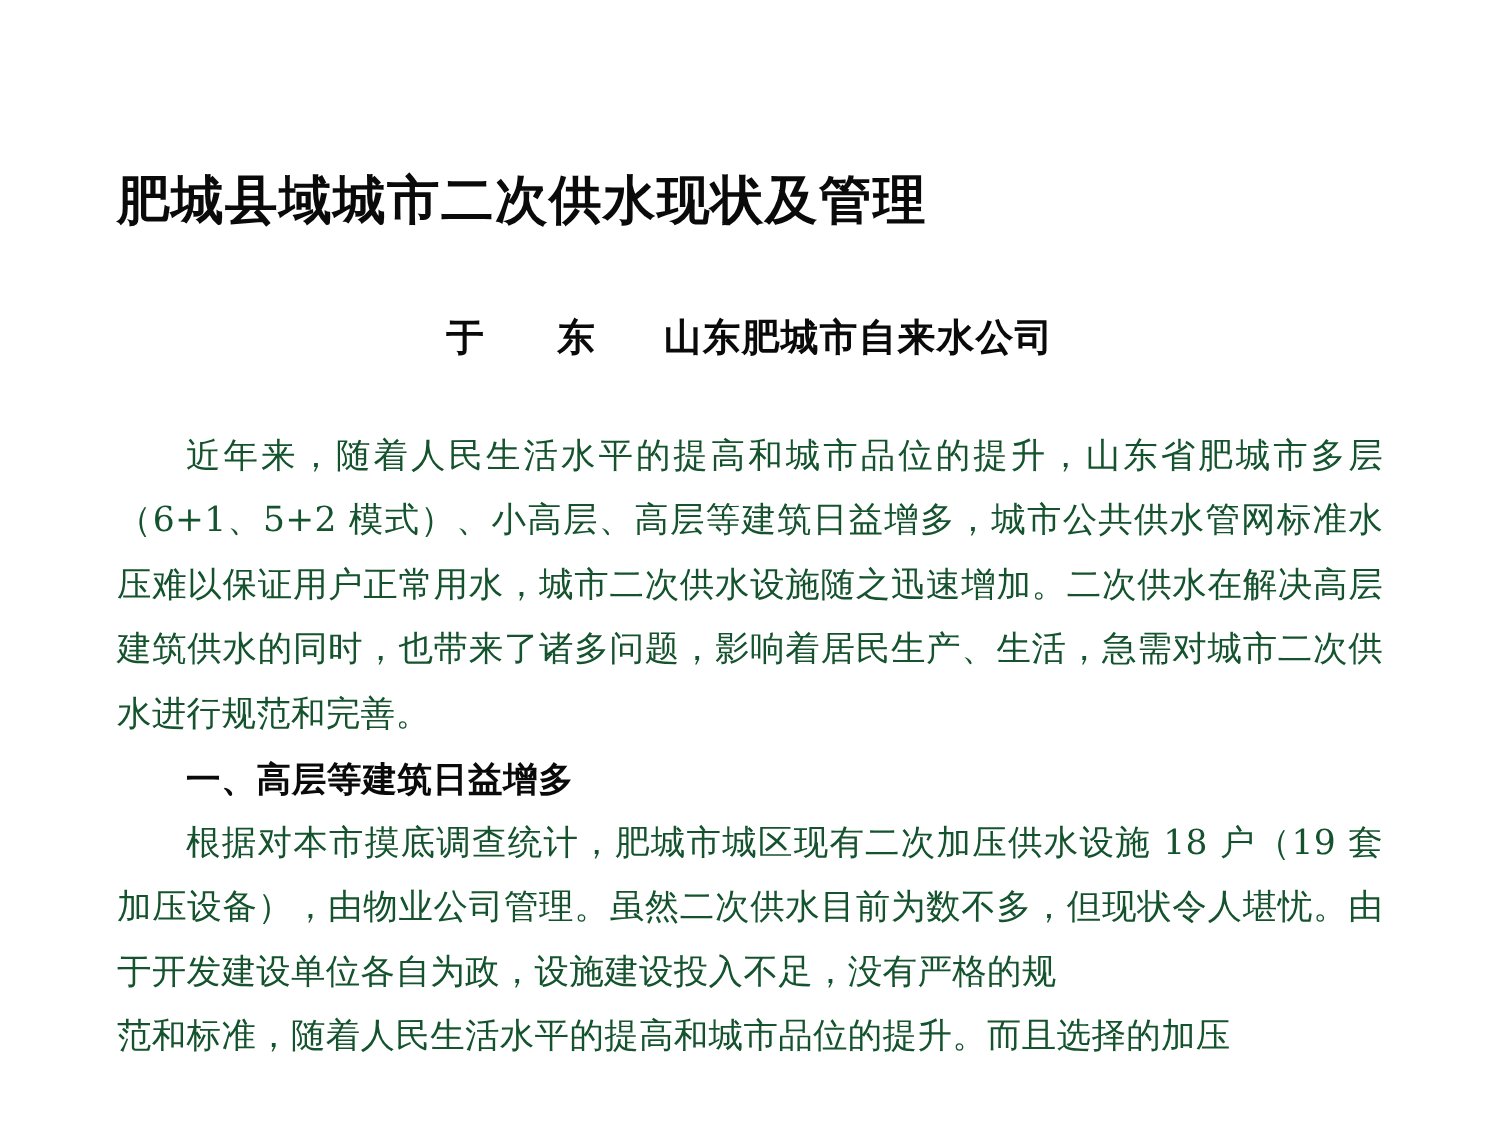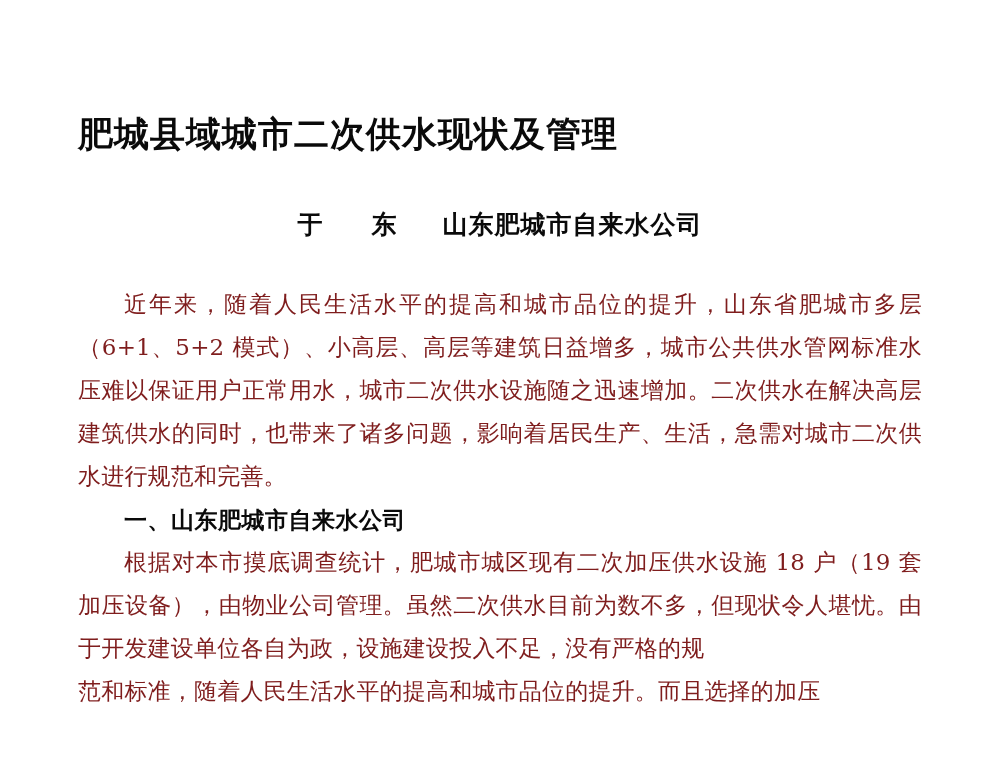--- a/index.html
+++ b/index.html
@@ -52,21 +52,21 @@
   .body-block {
     padding-top: 42px;
   }
   p.para {
     margin: 0;
     font-size: 23px;
     line-height: 43px;
     text-align: justify;
     text-justify: inter-ideograph;
     letter-spacing: 0.2px;
-    color: #7f1d1d;
+    color: #14532d;
   }
   p.indent {
     text-indent: 2em;
   }
   h2.section-heading {
     margin: 0;
     font-size: 23px;
     line-height: 43px;
     font-weight: 700;
     text-indent: 2em;
@@ -86,21 +86,21 @@
 
   <h1 class="doc-title">肥城县域城市二次供水现状及管理</h1>
 
   <div class="byline">
     <span class="author">于　东</span><span class="affiliation">山东肥城市自来水公司</span>
   </div>
 
   <div class="body-block">
     <p class="para indent">近年来，随着人民生活水平的提高和城市品位的提升，山东省肥城市多层（6+1、5+2 模式）、小高层、高层等建筑日益增多，城市公共供水管网标准水压难以保证用户正常用水，城市二次供水设施随之迅速增加。二次供水在解决高层建筑供水的同时，也带来了诸多问题，影响着居民生产、生活，急需对城市二次供水进行规范和完善。</p>
 
-    <h2 class="section-heading">一、山东肥城市自来水公司</h2>
+    <h2 class="section-heading">一、高层等建筑日益增多</h2>
 
     <p class="para indent">根据对本市摸底调查统计，肥城市城区现有二次加压供水设施 18 户（19 套加压设备），由物业公司管理。虽然二次供水目前为数不多，但现状令人堪忧。由于开发建设单位各自为政，设施建设投入不足，没有严格的规</p>
 
     <div class="clipped">
       <p class="para">范和标准，随着人民生活水平的提高和城市品位的提升。而且选择的加压</p>
     </div>
   </div>
 
 </div>
 

